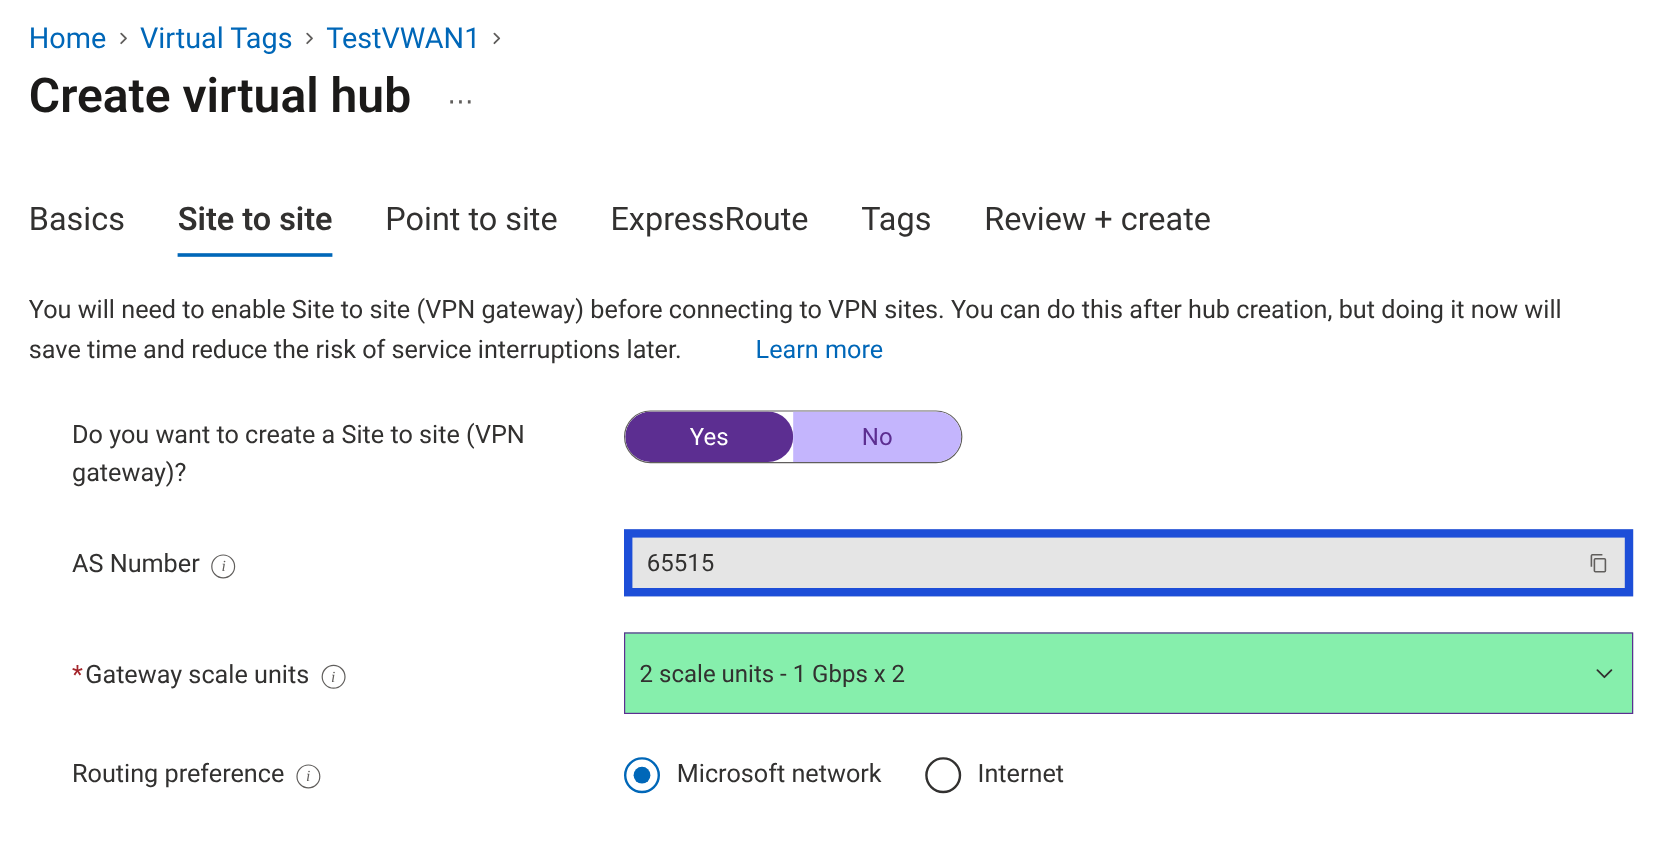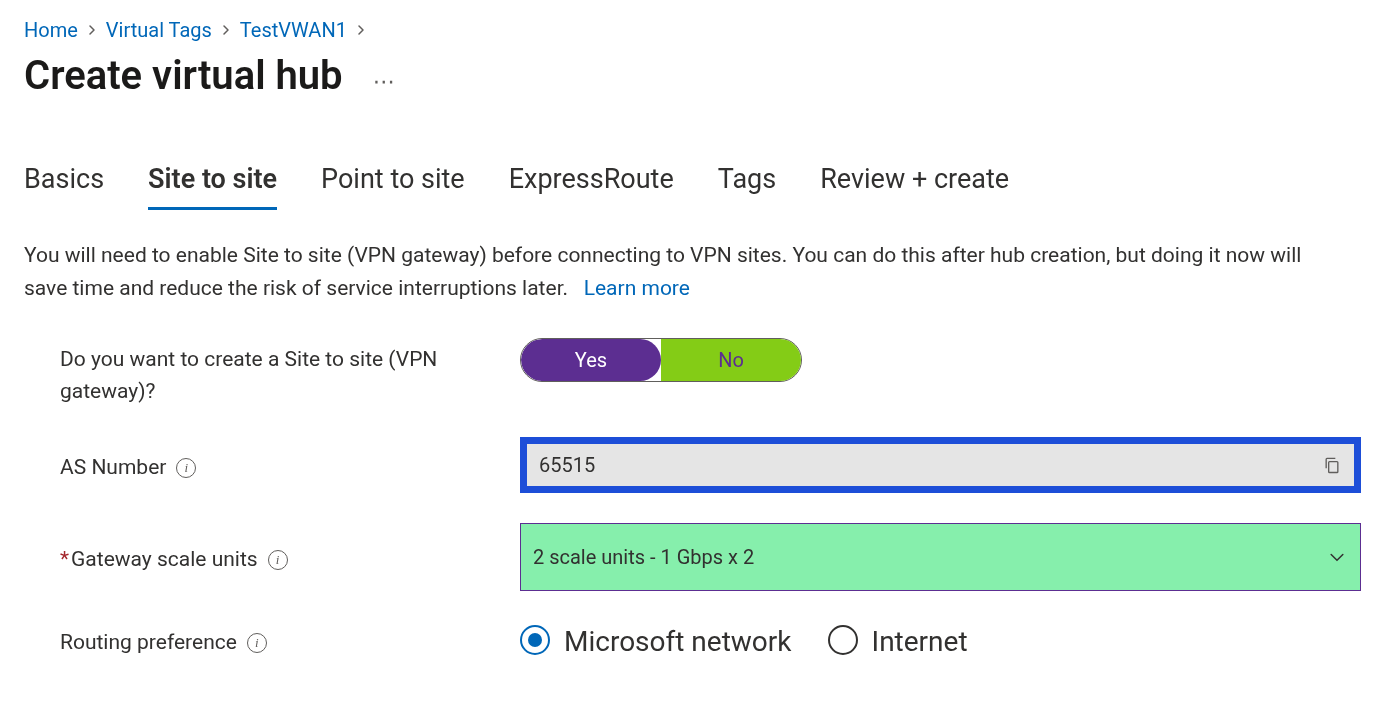--- a/index.html
+++ b/index.html
@@ -13,21 +13,21 @@
   .page {
     padding: 12px 24px 40px 24px;
     max-width: 1360px;
   }
   
   .breadcrumb {
     display: flex;
     align-items: center;
     flex-wrap: wrap;
     gap: 6px;
-    font-size: 20px;
+    font-size: 24px;
     margin: 6px 0 10px 0;
   }
   .breadcrumb a {
     color: #0067b8;
     text-decoration: none;
     cursor: pointer;
   }
   .breadcrumb .sep {
     color: #605e5c;
     font-size: 16px;
@@ -83,20 +83,21 @@
     font-size: 21px;
     line-height: 1.55;
     color: #323130;
     margin: 0 0 34px 0;
     max-width: 1320px;
   }
   .desc a {
     color: #0067b8;
     text-decoration: none;
     cursor: pointer;
+    margin-left: 46px;
   }
   
   .form-row {
     display: flex;
     align-items: flex-start;
     margin-bottom: 30px;
     margin-left: 36px;
   }
   .form-row.align-center { align-items:center; }
   .form-label {
@@ -139,21 +140,21 @@
     overflow: hidden;
     height: 42px;
   }
   .pill .opt {
     display: flex;
     align-items: center;
     justify-content: center;
     padding: 0 40px;
     font-size: 20px;
     cursor: pointer;
-    background: #84cc16;
+    background: #c4b5fd;
     color: #5c2e91;
     min-width: 60px;
   }
   .pill .opt.selected {
     background: #5c2e91;
     color: #ffffff;
     border-radius: 22px;
   }
   
   .readonly-box {
@@ -198,23 +199,24 @@
   .dropdown .chev svg { width:20px; height:20px; stroke:#323130; }
   
   .radio-group {
     display: flex;
     align-items: center;
     gap: 36px;
     padding-top: 4px;
   }
   .radio {
     display: flex;
+    align-items: center;
     gap: 14px;
     cursor: pointer;
-    font-size: 28px;
+    font-size: 21px;
   }
   .radio .dot {
     width: 26px;
     height: 26px;
     border: 2px solid #323130;
     border-radius: 50%;
     display: flex;
     align-items: center;
     justify-content: center;
     flex: 0 0 auto;

